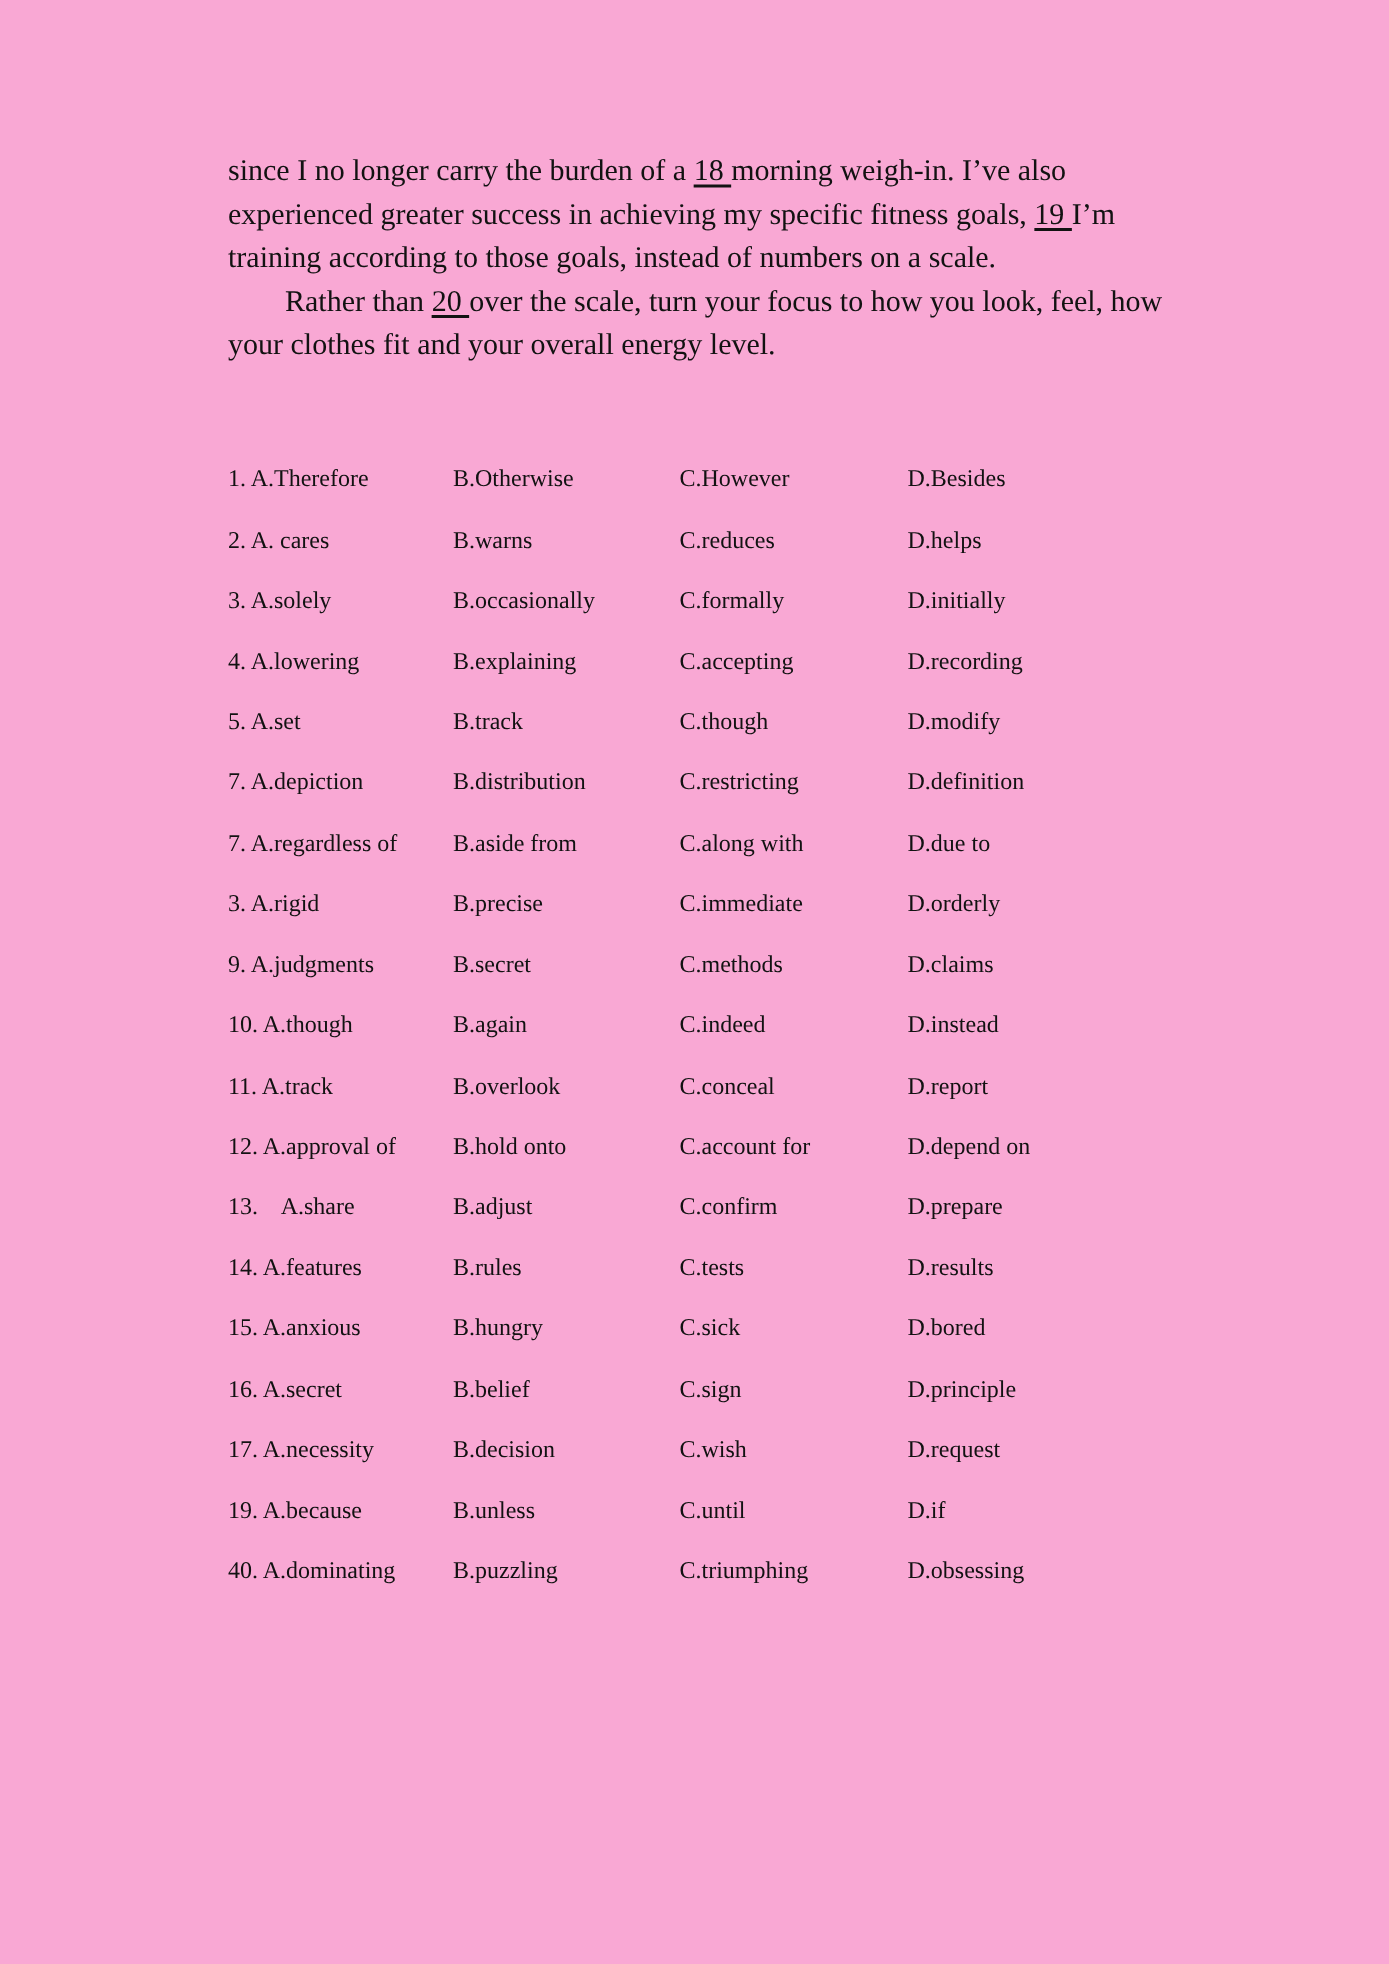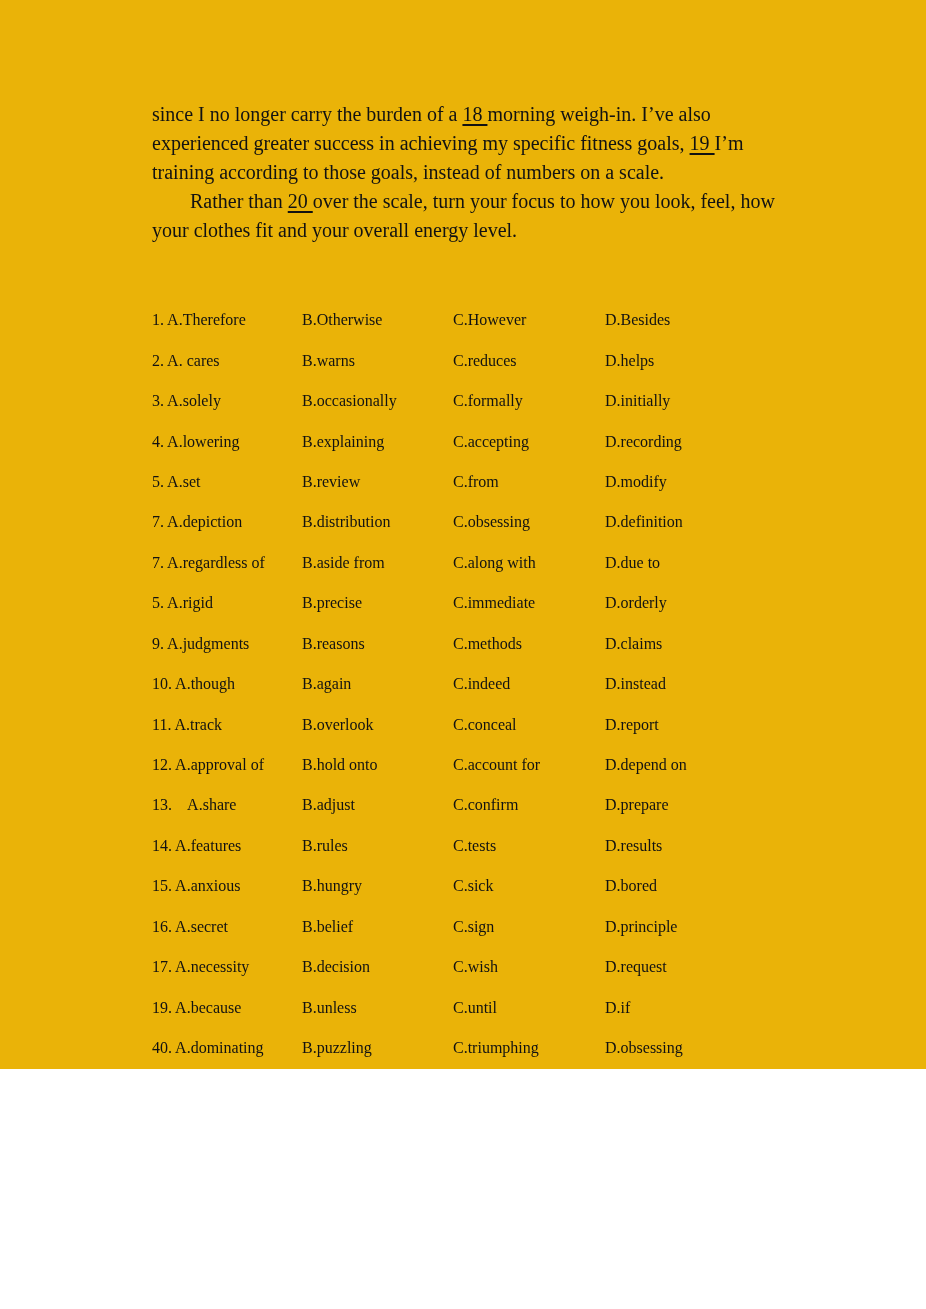--- a/index.html
+++ b/index.html
@@ -10,23 +10,23 @@
   body {
     width: 926px;
     height: 1309px;
     overflow: hidden;
     font-family: "Liberation Serif", "DejaVu Serif", serif;
     color: #121212;
   }
   .page {
     box-sizing: border-box;
     width: 926px;
-    height: 1069px;
+    height: 1309px;
     padding: 100px 140px 0 152px;
-    background: #eab308;
+    background: #f9a8d4;
   }
   .passage p {
     margin: 0;
     font-size: 20px;
     line-height: 29px;
     width: 632px;
     text-align: left;
   }
   .passage p.indent {
     text-indent: 38px;
@@ -79,45 +79,45 @@
         <span class="qcell">D.initially</span>
       </div>
       <div class="qrow">
         <span class="qcell">4. A.lowering</span>
         <span class="qcell">B.explaining</span>
         <span class="qcell">C.accepting</span>
         <span class="qcell">D.recording</span>
       </div>
       <div class="qrow">
         <span class="qcell">5. A.set</span>
-        <span class="qcell">B.review</span>
-        <span class="qcell">C.from</span>
+        <span class="qcell">B.track</span>
+        <span class="qcell">C.though</span>
         <span class="qcell">D.modify</span>
       </div>
       <div class="qrow">
         <span class="qcell">7. A.depiction</span>
         <span class="qcell">B.distribution</span>
-        <span class="qcell">C.obsessing</span>
+        <span class="qcell">C.restricting</span>
         <span class="qcell">D.definition</span>
       </div>
       <div class="qrow">
         <span class="qcell">7. A.regardless of</span>
         <span class="qcell">B.aside from</span>
         <span class="qcell">C.along with</span>
         <span class="qcell">D.due to</span>
       </div>
       <div class="qrow">
-        <span class="qcell">5. A.rigid</span>
+        <span class="qcell">3. A.rigid</span>
         <span class="qcell">B.precise</span>
         <span class="qcell">C.immediate</span>
         <span class="qcell">D.orderly</span>
       </div>
       <div class="qrow">
         <span class="qcell">9. A.judgments</span>
-        <span class="qcell">B.reasons</span>
+        <span class="qcell">B.secret</span>
         <span class="qcell">C.methods</span>
         <span class="qcell">D.claims</span>
       </div>
       <div class="qrow">
         <span class="qcell">10. A.though</span>
         <span class="qcell">B.again</span>
         <span class="qcell">C.indeed</span>
         <span class="qcell">D.instead</span>
       </div>
       <div class="qrow">

